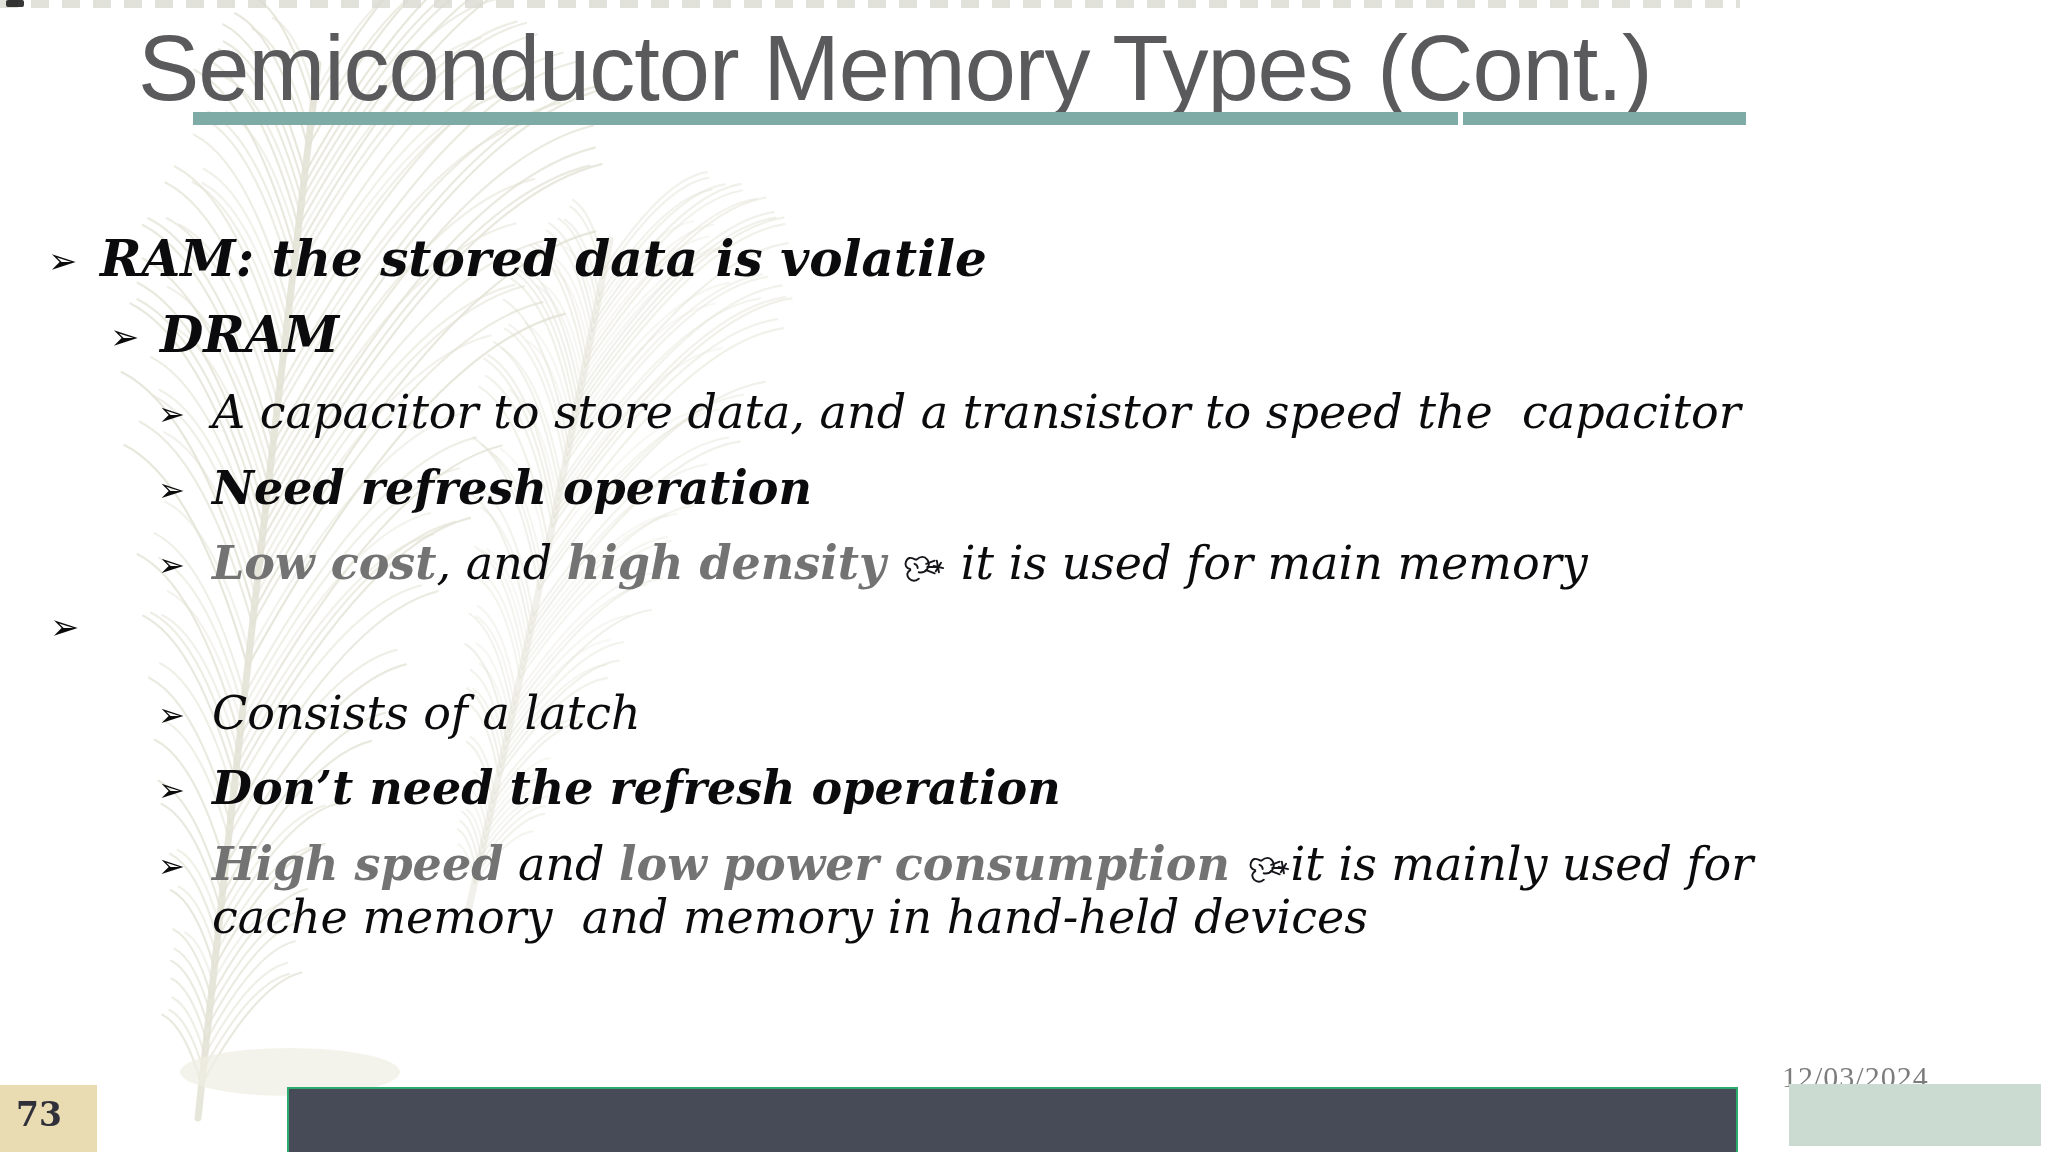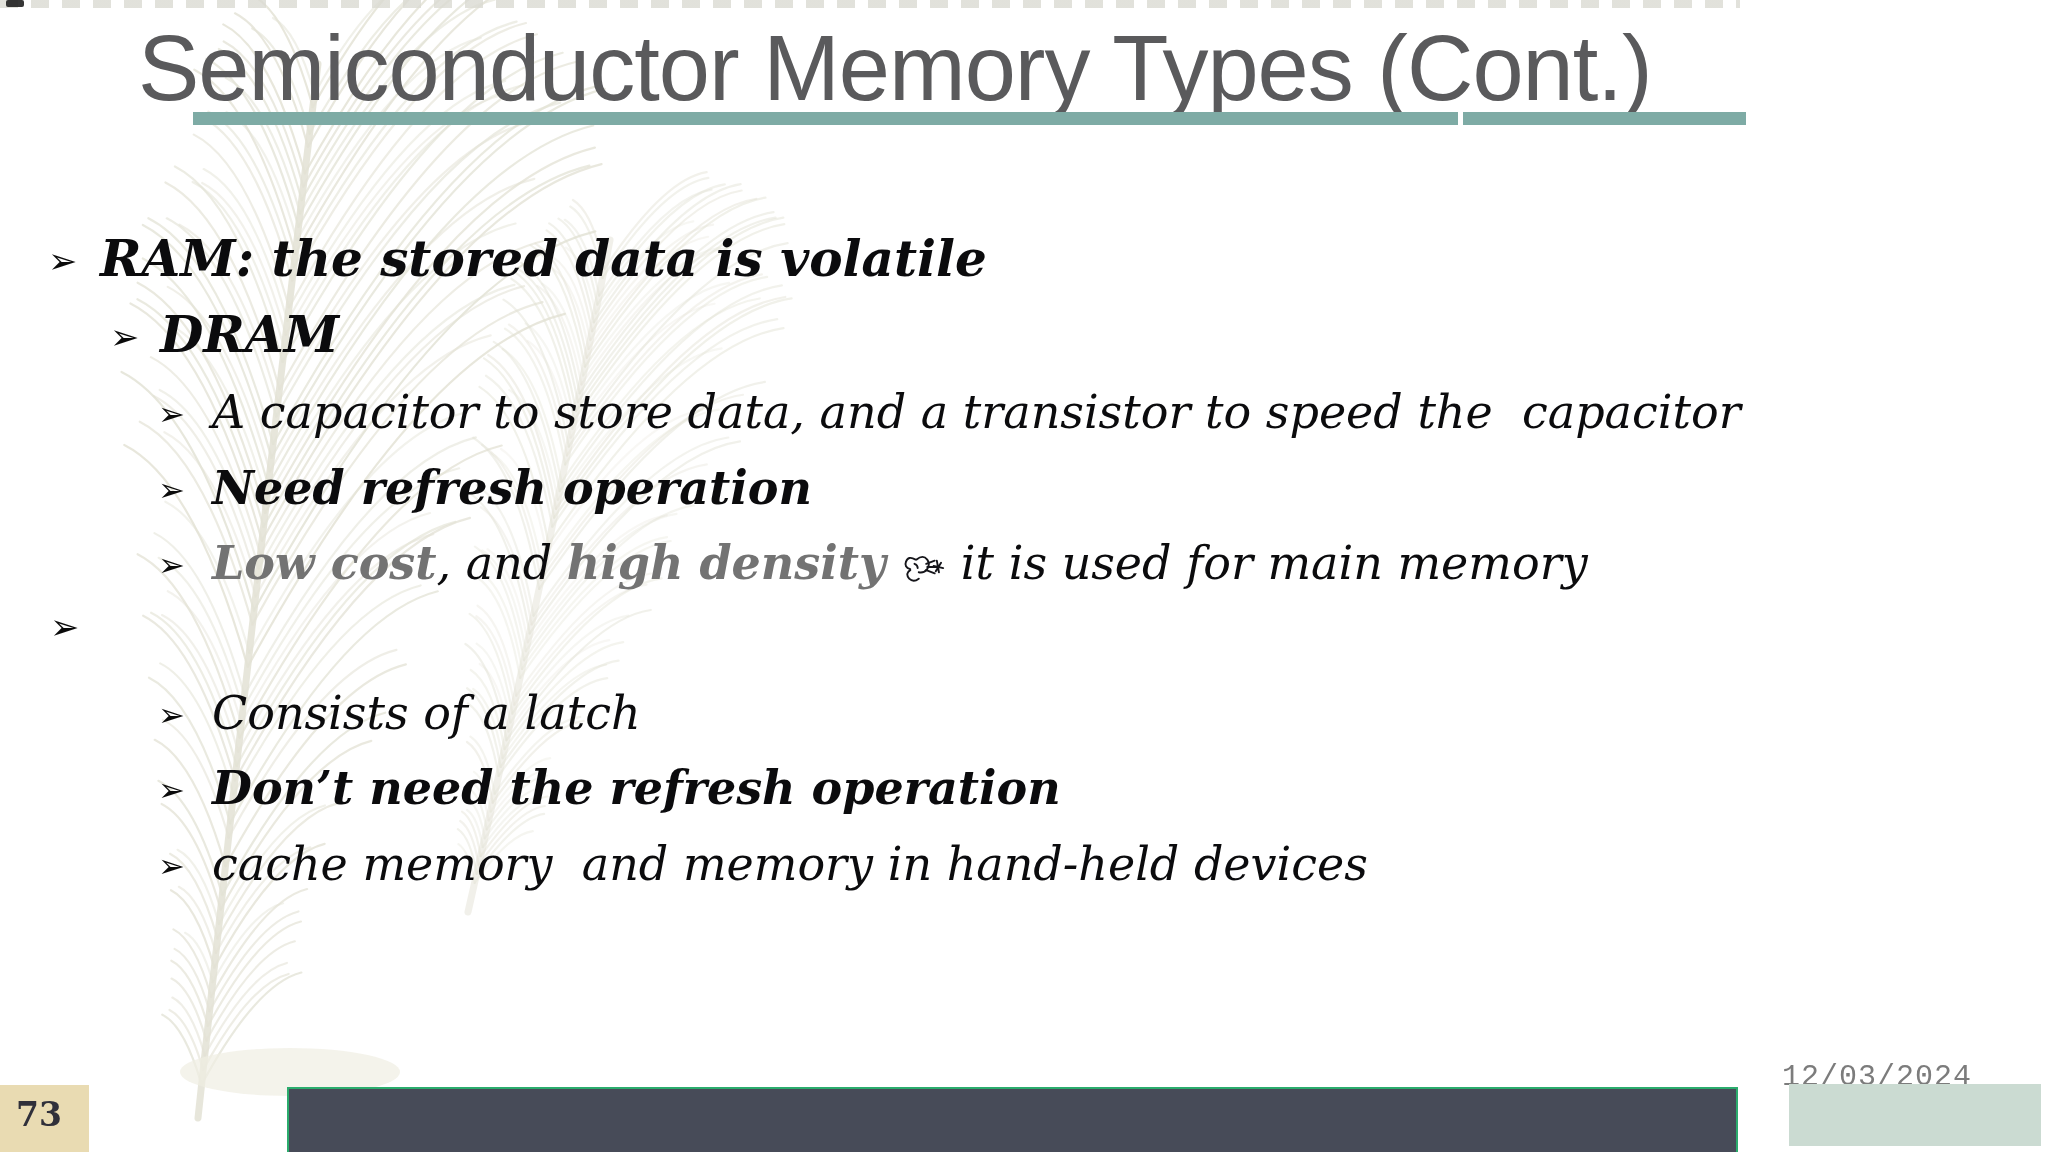--- a/index.html
+++ b/index.html
@@ -48,31 +48,31 @@
   
   #ornament-dash-row {
     left:0; top:1066; width:1740px; height:8px; z-index:1; opacity:.8;
     background:repeating-linear-gradient(90deg,#DADAD2 0 18px, rgba(0,0,0,0) 18px 31px);
   }
   #footer-bar {
     left:287px; top:1087px; width:1451px; height:70px; z-index:3;
     background:#474B58; border:2.5px solid #2BAC6D;
   }
   #slide-number-box {
-    left:0; top:1085px; width:89px; height:67px; z-index:3;
+    left:0; top:1085px; width:97px; height:67px; z-index:3;
     background:#E9DBB2;
   }
   #slide-number {
     position:absolute; left:16px; top:10px;
     font-family:"DejaVu Serif", serif; font-weight:bold;
     font-size:33px; color:#30303A;
   }
   #date-label {
     left:1782px; top:1060px; z-index:2;
-    font-family:Liberation Mono, monospace; font-size:30px;
+    font-family:Liberation Serif, serif; font-size:30px;
     color:#7C7C7C; letter-spacing:1px; white-space:nowrap;
   }
   #footer-accent-box {
     left:1789px; top:1084px; width:252px; height:62px; z-index:3;
     background:#CBDBD2;
   }
   #corner-artifact {
     left:6px; top:0; width:18px; height:7px; z-index:4;
     background:#202020; border-radius:2px; opacity:.9;
   }
@@ -351,21 +351,30 @@
       <path d="M14,9 q6,-5 10,0 q3,4 0,9 q-3,4 -8,3"></path>
       <path d="M8,19 q-5,3 -1,8 q4,4 9,0"></path>
       <path d="M12,13 q3,1 3,4"></path>
       <path d="M23,13 l8,-3 M24,16 l10,0 M23,19 l8,3"></path>
       <path d="M33,10 l2,11 M37,12 l-5,8 M30,15 l9,2"></path>
     </g>
   </svg><span class="seg"> it is used for main memory</span></div></div></div>
     <div class="brow lv1s" style="top: 610px;"><span class="bw">➢</span></div>
     <div class="brow lv3" style="top: 687px;"><span class="bw">➢</span><div><div><span class="seg">Consists of a latch</span></div></div></div>
     <div class="brow lv3" style="top: 762px;"><span class="bw">➢</span><div><div><span class="seg b">Don’t need the refresh operation</span></div></div></div>
-    <div class="brow lv3" style="top: 838px;"><span class="bw">➢</span><div><div><span class="seg">cache memory  and memory in hand-held devices</span></div></div></div>
+    <div class="brow lv3" style="top: 838px;"><span class="bw">➢</span><div><div><span class="seg b g">High speed</span><span class="seg"> and </span><span class="seg b g">low power consumption</span><span class="seg"> </span><svg class="orn" width="44" height="34" viewBox="0 0 40 32">
+    <g fill="none" stroke="#15151A" stroke-width="1.8" stroke-linecap="round">
+      <path d="M13,9 q-7,-4 -9,2 q-2,5 4,7"></path>
+      <path d="M14,9 q6,-5 10,0 q3,4 0,9 q-3,4 -8,3"></path>
+      <path d="M8,19 q-5,3 -1,8 q4,4 9,0"></path>
+      <path d="M12,13 q3,1 3,4"></path>
+      <path d="M23,13 l8,-3 M24,16 l10,0 M23,19 l8,3"></path>
+      <path d="M33,10 l2,11 M37,12 l-5,8 M30,15 l9,2"></path>
+    </g>
+  </svg><span class="seg">it is mainly used for </span></div><div><span class="seg">cache memory  and memory in hand-held devices</span></div></div></div>
   </div>
 
 <div id="ornament-dash-row" class="abs"></div>
 <div id="date-label" class="abs">12/03/2024</div>
 <div id="footer-accent-box" class="abs"></div>
 <div id="footer-bar" class="abs"></div>
 <div id="slide-number-box" class="abs">
   <div id="slide-number">73</div>
 </div>
 

